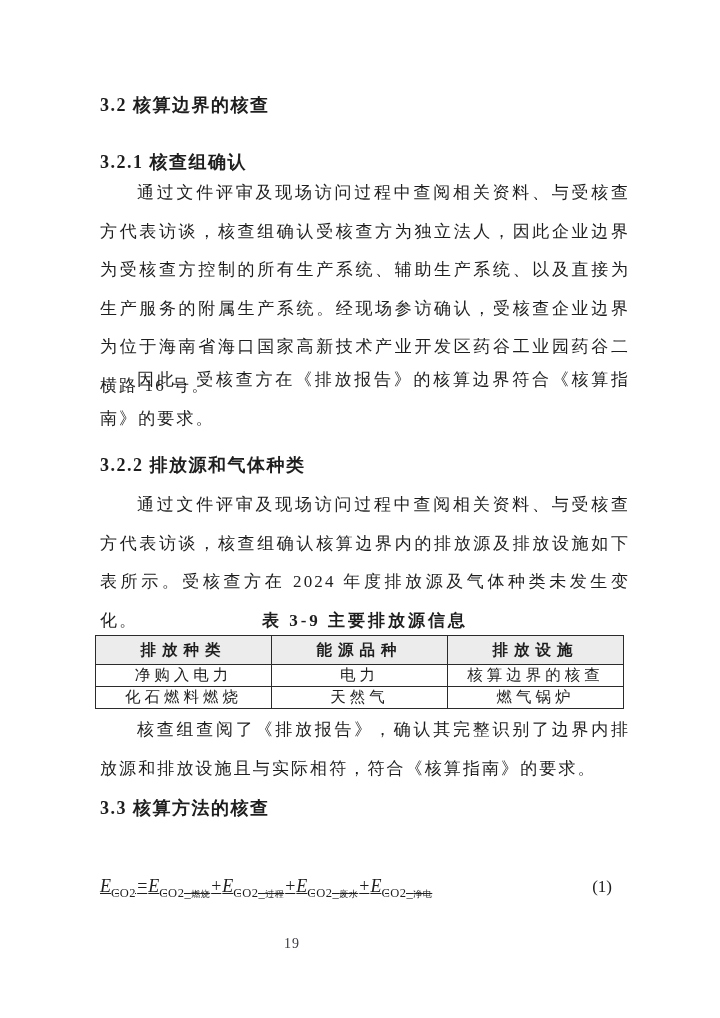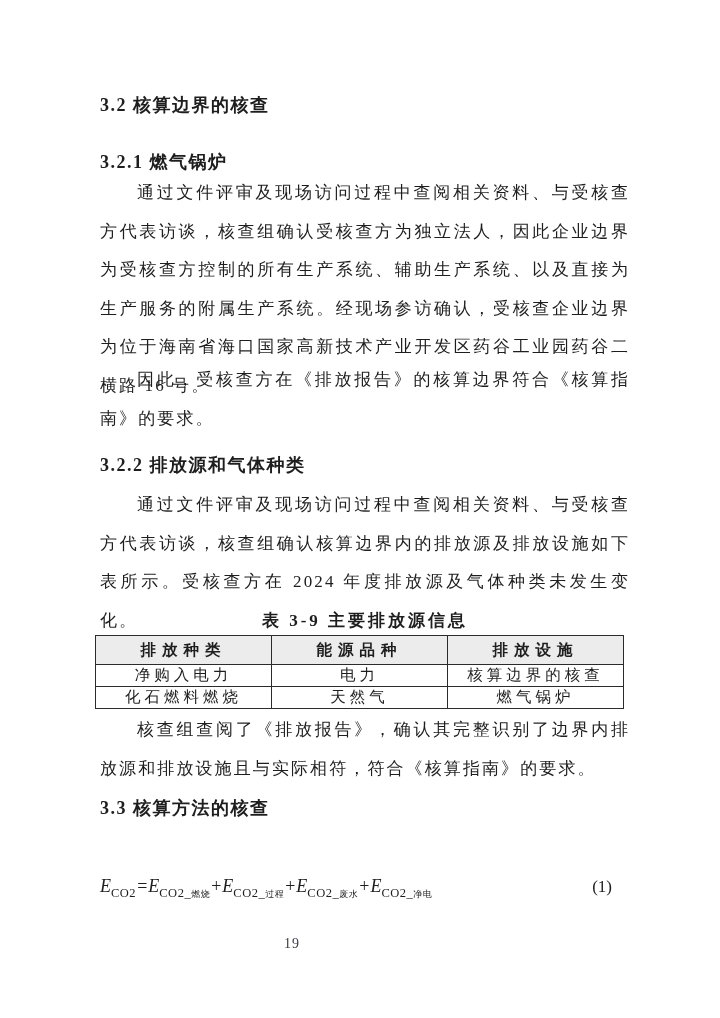--- a/index.html
+++ b/index.html
@@ -67,21 +67,21 @@
   .em-table td { height: 21px; font-weight: normal; }
   .formula {
     left: 100px;
     width: 512px;
     top: 876px;
     display: flex;
     justify-content: space-between;
     align-items: baseline;
     font-size: 18px;
   }
-  .f-expr { white-space: nowrap; }
+  .f-expr { white-space: nowrap; text-decoration: underline; }
   .f-base { font-family: "Liberation Serif", "DejaVu Serif", serif; font-style: italic; }
   .f-sub { font-size: 12.5px; font-style: normal; letter-spacing: 0.5px; }
   .f-sub-cjk { font-size: 9px; }
   .f-op { font-style: normal; padding: 0 1px; }
   .f-num { font-size: 17px; font-style: normal; }
   .page-number {
     left: 0;
     top: 936px;
     width: 584px;
     text-align: center;
@@ -90,21 +90,21 @@
     letter-spacing: 1px;
   }
 </style>
 </head>
 <body>
 
 <div class="page">
 
   <div class="abs heading" style="top:93px;">3.2 核算边界的核查</div>
 
-  <div class="abs heading" style="top:150px;">3.2.1 燃气锅炉</div>
+  <div class="abs heading" style="top:150px;">3.2.1 核查组确认</div>
 
   <div class="abs para" style="top:174px;">通过文件评审及现场访问过程中查阅相关资料、与受核查方代表访谈，核查组确认受核查方为独立法人，因此企业边界为受核查方控制的所有生产系统、辅助生产系统、以及直接为生产服务的附属生产系统。经现场参访确认，受核查企业边界为位于海南省海口国家高新技术产业开发区药谷工业园药谷二横路 16 号。</div>
 
   <div class="abs para" style="top:361px;">因此，受核查方在《排放报告》的核算边界符合《核算指南》的要求。</div>
 
   <div class="abs heading" style="top:453px;">3.2.2 排放源和气体种类</div>
 
   <div class="abs para" style="top:486px;">通过文件评审及现场访问过程中查阅相关资料、与受核查方代表访谈，核查组确认核算边界内的排放源及排放设施如下表所示。受核查方在 2024 年度排放源及气体种类未发生变化。</div>
 
   <div class="abs table-title" style="top:609px;">表 3-9 主要排放源信息</div>

